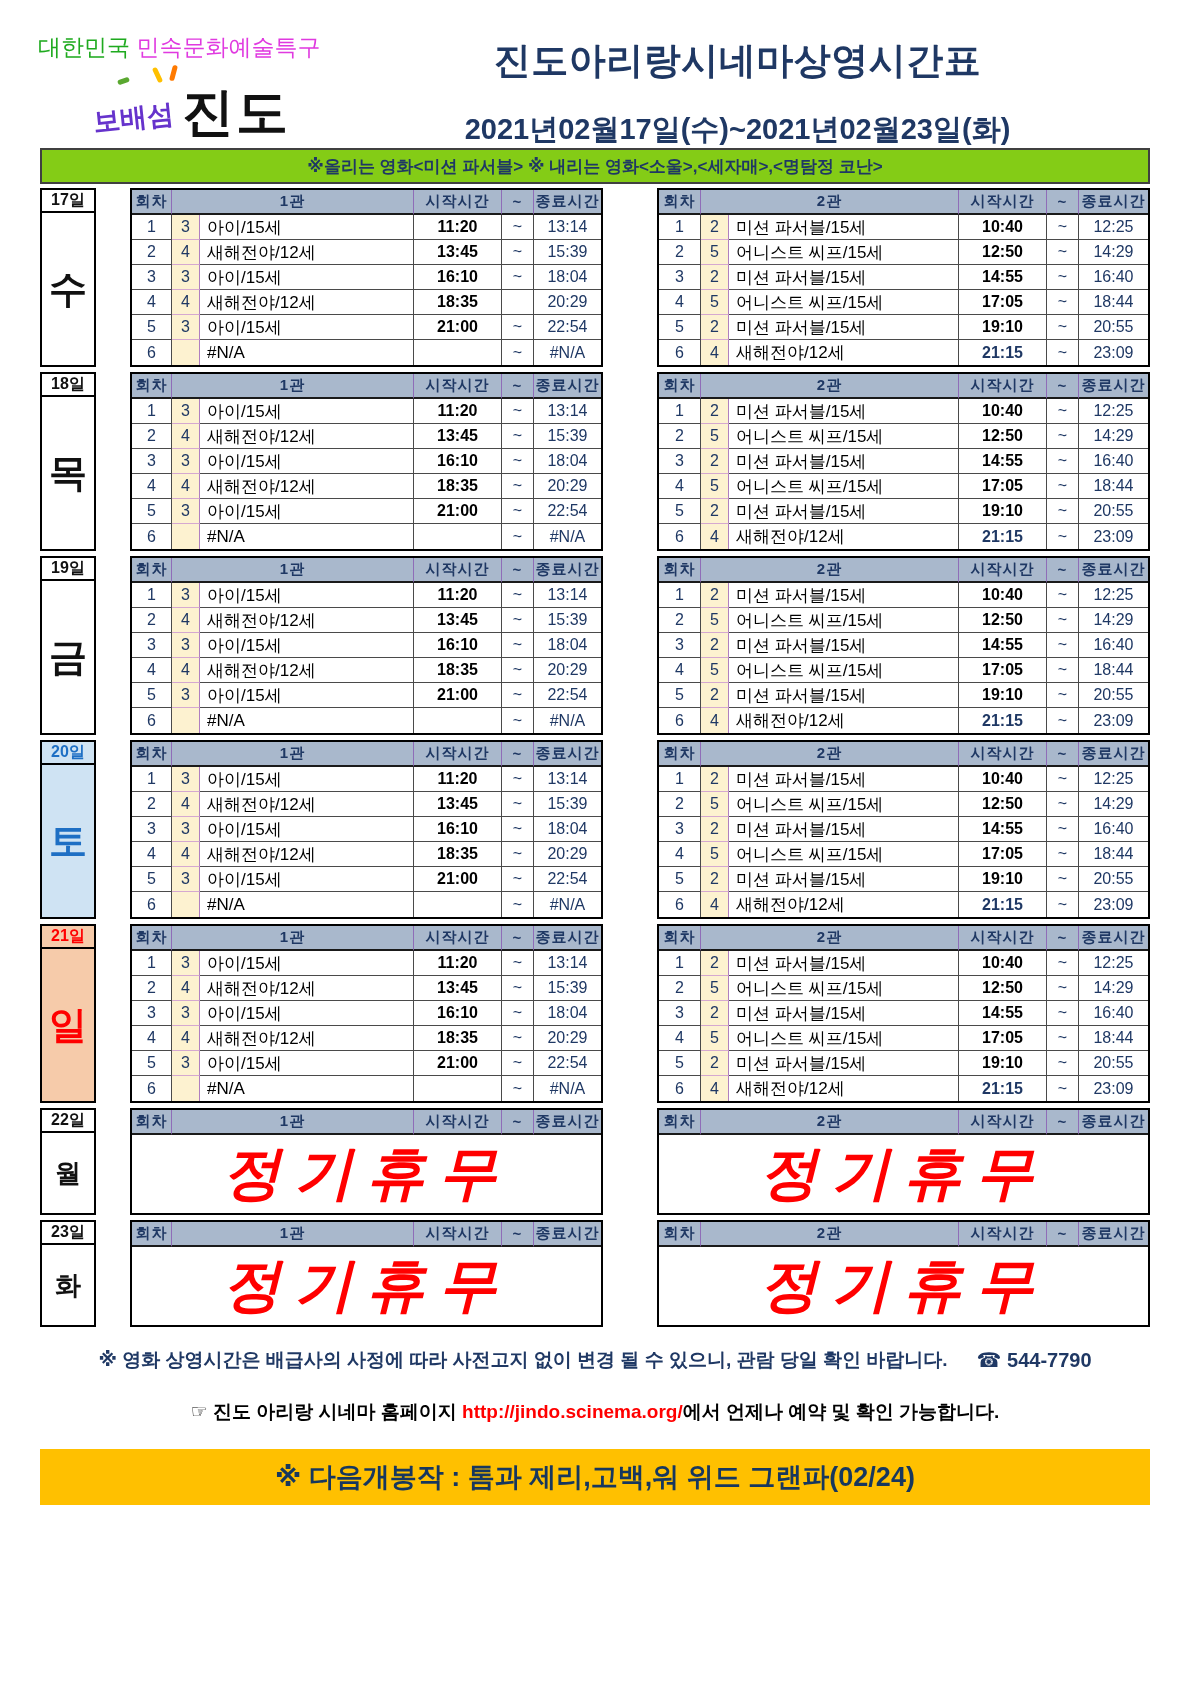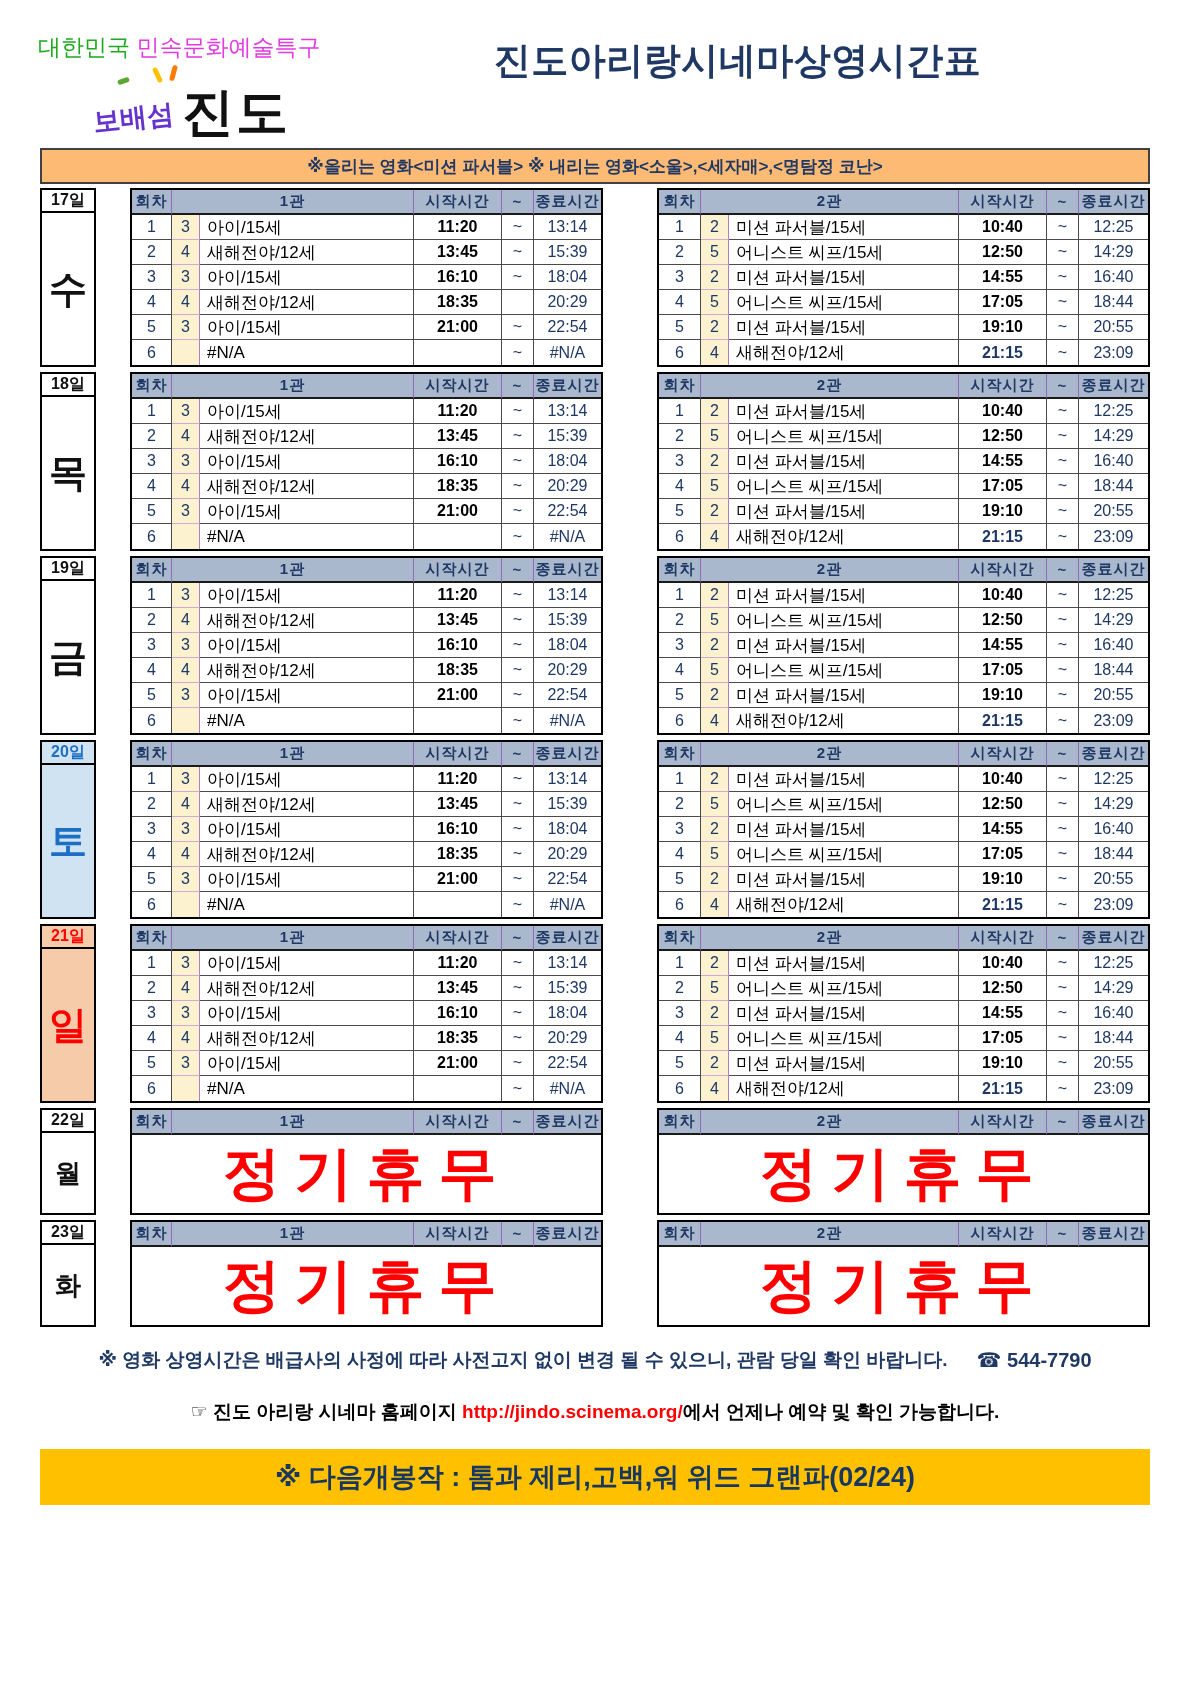--- a/index.html
+++ b/index.html
@@ -30,21 +30,21 @@
 
   .logo-right { width: 210px; position: relative; height: 118px; }
   .ribbon { position: absolute; }
   .rb-yellow { width: 52px; height: 26px; background: #ffc913; left: 28px; top: 16px; transform: rotate(-38deg) skewX(-18deg); border-radius: 3px; }
   .rb-red { width: 58px; height: 26px; background: #e33226; right: 28px; top: 10px; transform: rotate(32deg) skewX(14deg); border-radius: 3px; }
   .rb-navy { width: 62px; height: 30px; background: #1f3f7a; right: 12px; bottom: 6px; transform: rotate(-28deg) skewX(-12deg); border-radius: 3px; }
   .logo-right-text { position: absolute; left: 14px; top: 48px; font-size: 29px; font-weight: 800; color: #203a74; letter-spacing: 1px; white-space: nowrap; }
   .seal { position: absolute; left: 0px; top: 50px; width: 11px; height: 15px; background: #c00000; border-radius: 2px; }
 
   
-  .notice-bar { margin: 0 40px; border: 2px solid #404040; background: #fdba74;
+  .notice-bar { margin: 0 40px; border: 2px solid #404040; background: #84cc16;
     height: 36px; display: flex; align-items: center; justify-content: center;
     color: #1f3864; font-weight: bold; font-size: 17px; }
 
   
   .sections { margin: 4px 40px 0 40px; }
   .day-section { display: grid; grid-template-columns: 56px 507px 20px 527px; margin-bottom: 5px; }
   .day-col { display: flex; flex-direction: column; }
   .day-date { height: 25px; display: flex; align-items: center; justify-content: center;
     border: 2px solid #000; font-weight: bold; font-size: 16px; color: #111; background: #fff; }
   .day-weekday { flex: 1; display: flex; align-items: center; justify-content: center;
@@ -71,21 +71,21 @@
   .c-round { color: #1f3864; }
   .c-code { background: #fdf2d0; color: #1f3864;
     border-right: 1px solid #b07fc0; border-bottom: 1px solid #d5a8d0; }
   .c-movie { justify-content: flex-start; padding-left: 7px; color: #000; font-size: 17px; }
   .c-start { font-weight: bold; color: #000; }
   .c-start.navy { color: #1f3864; }
   .c-tilde { color: #1f3864; }
   .c-end { color: #1f3864; }
 
   .holiday-body { flex: 1; display: flex; align-items: center; justify-content: center; background: #fff; }
-  .day-section.holiday .holiday-body { height: 106px; }
+  .day-section.holiday .holiday-body { height: 106px; font-style: italic; }
   .day-section.holiday-tall .holiday-body { height: 118px; }
   .holiday-text { color: #ff0000; font-size: 58px; font-weight: 800; letter-spacing: 14px; white-space: nowrap; }
 
   
   .footer-line1 { margin-top: 20px; display: flex; align-items: center; justify-content: center; gap: 29px; }
   .footer-notice { color: #1f3864; font-weight: bold; font-size: 19px; }
   .footer-phone { color: #1f3864; font-weight: bold; font-size: 20px; }
   .footer-line2 { margin-top: 26px; text-align: center; font-weight: bold; font-size: 19px; color: #000; }
   .footer-url { color: #ff0000; text-decoration: none; font-weight: bold; }
   .next-banner { margin: 24px 40px 0 40px; background: #ffc000; height: 56px;
@@ -108,20 +108,21 @@
         <span class="spark s2"></span>
         <span class="spark s3"></span>
       </div>
       <div class="logo-line2">
         <span class="lg-purple">보배섬</span>
         <span class="lg-black">진도</span>
       </div>
     </div>
     <div class="title-block">
       <div class="main-title">진도아리랑시네마상영시간표</div>
+      <div class="date-range">2021년02월17일(수)~2021년02월23일(화)</div>
     </div>
   </div>
 
   <div class="notice-bar">※올리는 영화&lt;미션 파서블&gt; ※ 내리는 영화&lt;소울&gt;,&lt;세자매&gt;,&lt;명탐정 코난&gt;</div>
 
   <div class="sections">
       <div class="day-section">
         <div class="day-col">
           <div class="day-date normal">17일</div>
           <div class="day-weekday normal">수</div>

